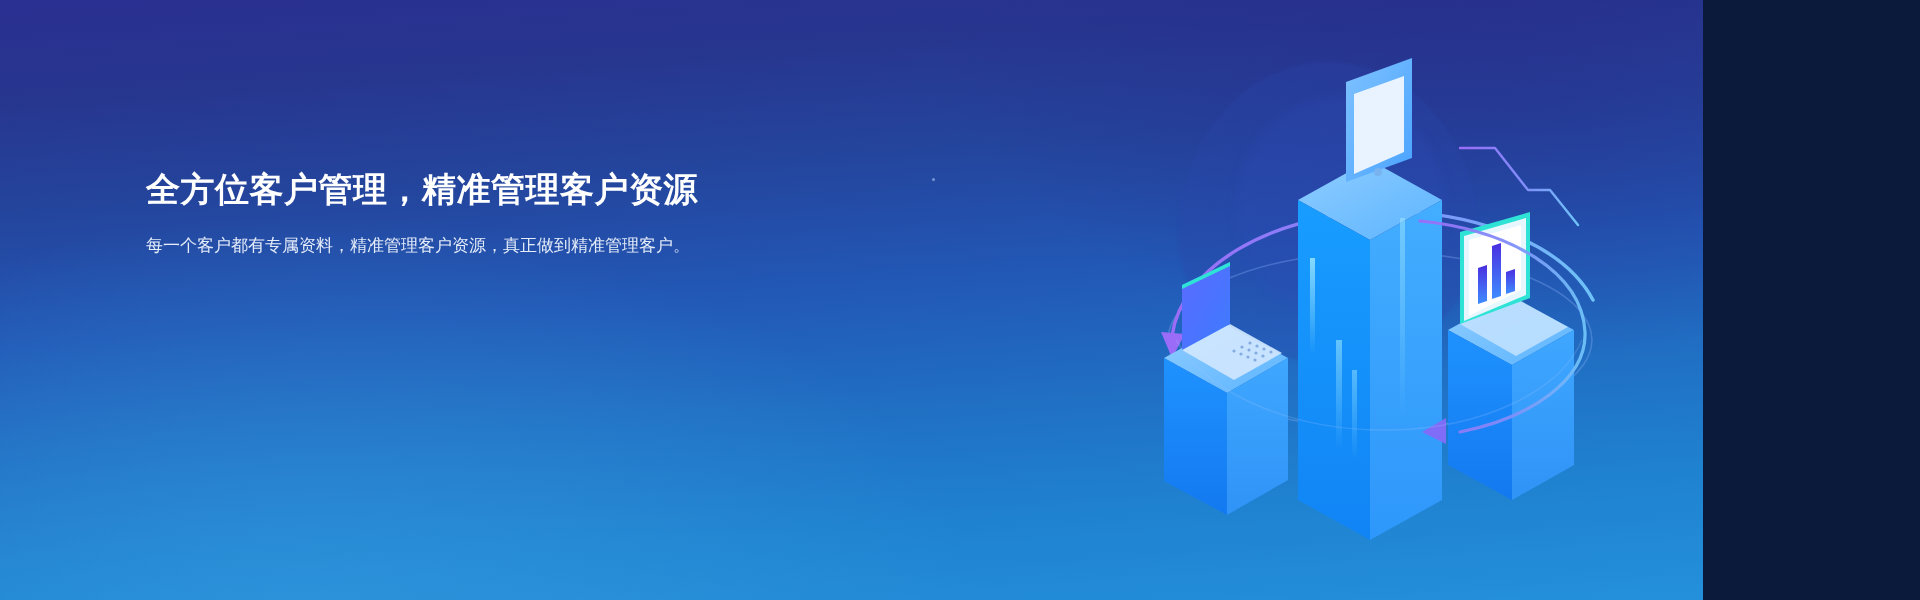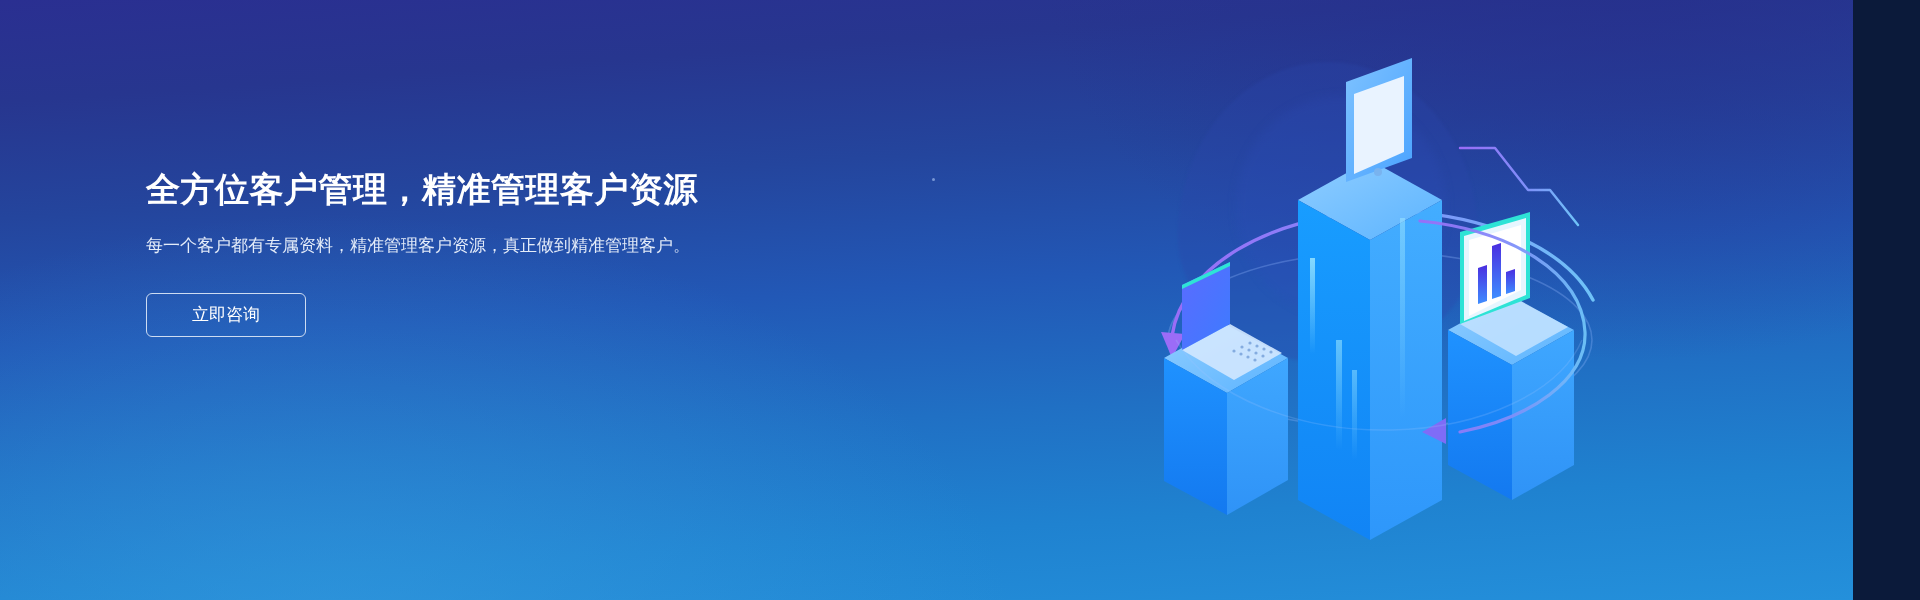--- a/index.html
+++ b/index.html
@@ -2,21 +2,21 @@
 <html><head>
 <meta charset="utf-8">
 <style>
   html, body {
     margin: 0;
     padding: 0;
     background: #0b1a3a;
   }
   .banner {
     position: relative;
-    width: 1853px;
+    width: 1703px;
     height: 600px;
     overflow: hidden;
     font-family: "Liberation Sans", "DejaVu Sans", sans-serif;
     background: linear-gradient(176deg,
         #2a2f91 0%,
         #27368f 14%,
         #24459d 30%,
         #2258b6 48%,
         #2070c4 66%,
         #1f82d0 82%,
@@ -120,21 +120,20 @@
   <div class="bg-wash"></div>
   <div class="bg-dome"></div>
   <div class="bg-dome2"></div>
   <div class="speck"></div>
 
   <div class="copy">
     <h1 class="headline">全方位客户管理，精准管理客户资源</h1>
 
     <p class="subcopy">每一个客户都有专属资料，精准管理客户资源，真正做到精准管理客户。</p>
 
-    <button class="cta">立即咨询</button>
   </div>
 
   <div class="illus">
     <svg width="500" height="500" viewBox="0 0 500 500" xmlns="http://www.w3.org/2000/svg">
       <defs>
         <linearGradient id="gPillarFront" x1="0" y1="0" x2="0" y2="1">
           <stop offset="0%" stop-color="#1f92ff"></stop>
           <stop offset="100%" stop-color="#1379f0"></stop>
         </linearGradient>
         <linearGradient id="gPillarSide" x1="0" y1="0" x2="0" y2="1">

